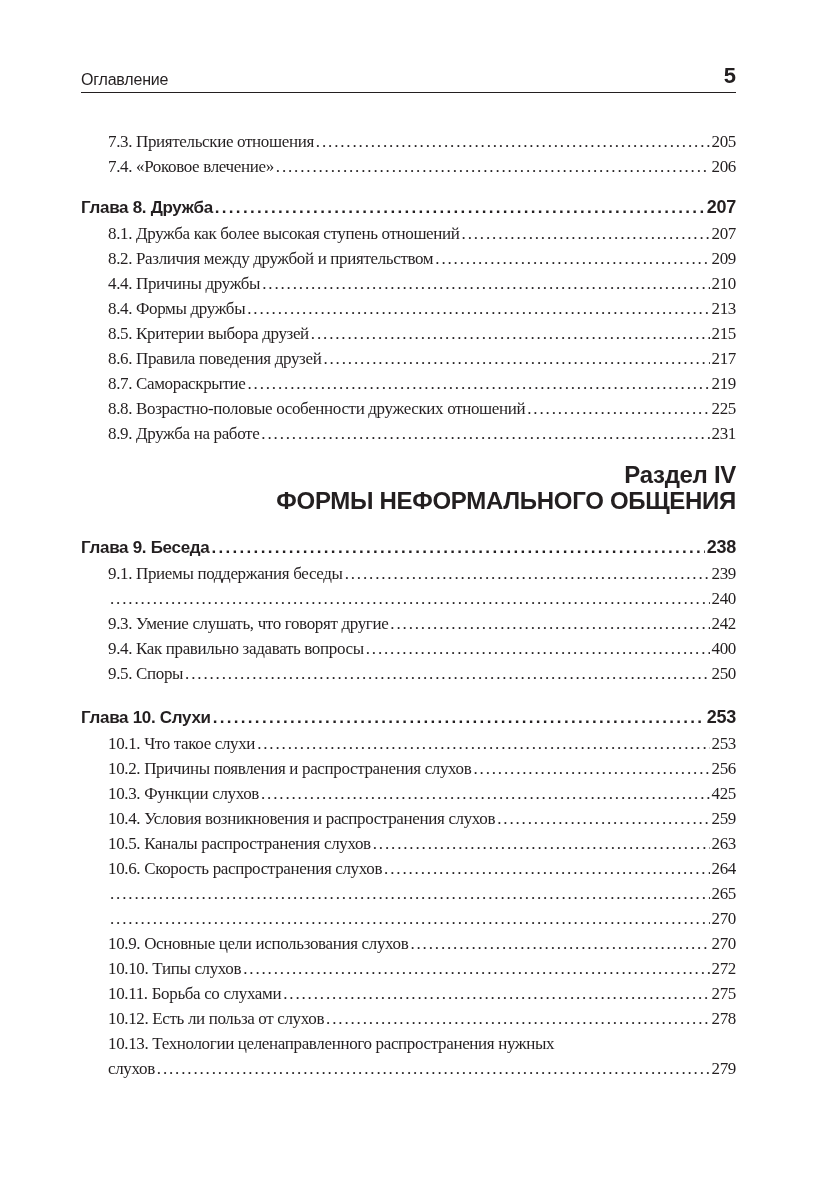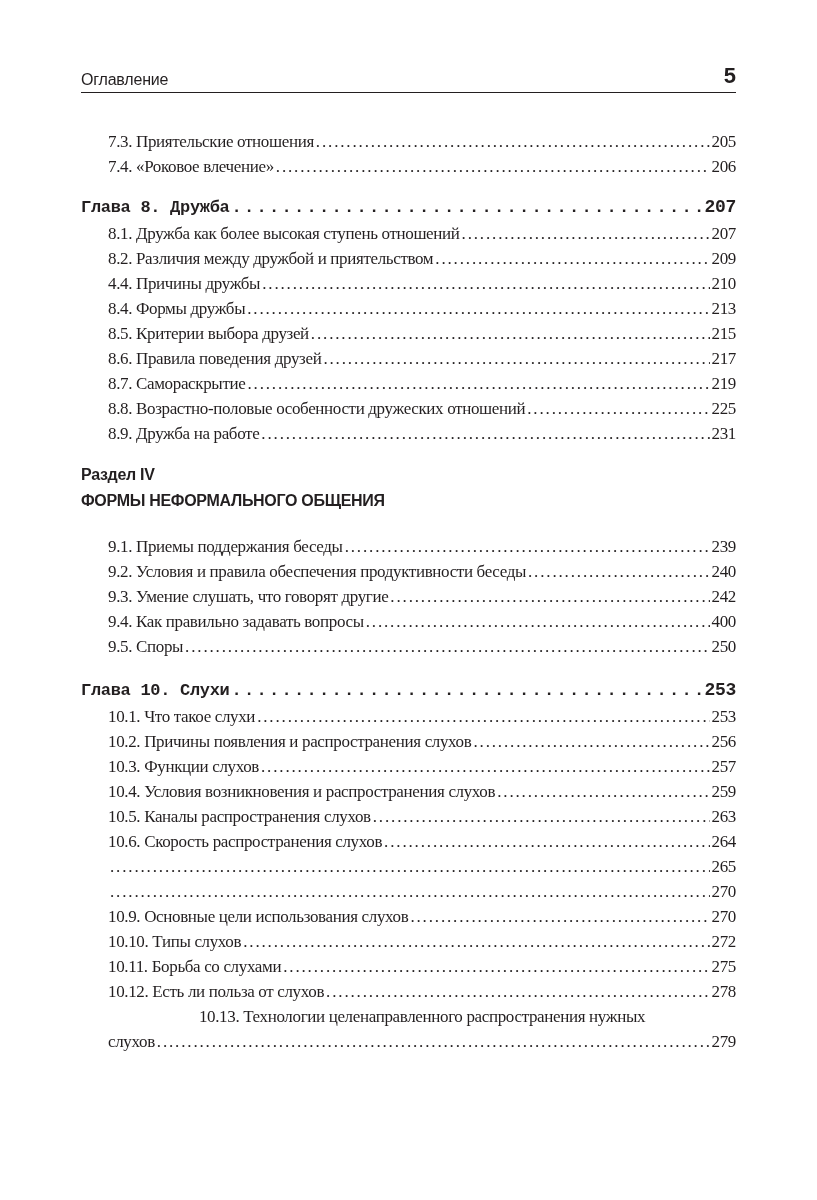--- a/index.html
+++ b/index.html
@@ -69,46 +69,46 @@
       letter-spacing: 2.6px;
       color: #231f20;
     }
     .entry .dots::after {
       content: ". . . . . . . . . . . . . . . . . . . . . . . . . . . . . . . . . . . . . . . . . . . . . . . . . . . . . . . . . . . . . . . . . . . . . . . . . . . . . . . . . . . . . . . . . . . . . . . . . . . . . . . . . . . . . . . . . . . . . . . . . . . . . . . . . . .";
       letter-spacing: -1.2px;
       white-space: nowrap;
     }
     .entry .pg { flex: 0 0 auto; }
     .entry.chapter {
-      font-family: Liberation Mono, monospace;
+      font-family: Liberation Sans, sans-serif;
       font-weight: bold;
       font-size: 17px;
       letter-spacing: -0.3px;
       height: 27px;
       line-height: 27px;
       text-align: right;
     }
     .entry.chapter .dots::after {
       letter-spacing: 2.3px;
       content: "...............................................................................................................";
     }
     .entry.chapter .pg { font-size: 18px; }
     .entry.wrap {
       display: block;
       height: auto;
       padding-left: 27px;
     }
-    .entry.wrap .line1 { height: 25px; line-height: 25px; display: block; text-align: center; }
+    .entry.wrap .line1 { height: 25px; line-height: 25px; display: block; }
     .entry.wrap .line2 { display: flex; align-items: center; height: 25px; line-height: 25px; }
     .gap-small { height: 15px; }
     .section-head {
       font-family: "Liberation Sans", sans-serif;
       font-weight: bold;
-      text-align: left;
-      font-size: 16px;
+      text-align: right;
+      font-size: 24px;
       line-height: 26px;
       letter-spacing: -0.3px;
     }
   </style>
 </head>
 <body>
 
 <div class="page">
   <div class="running-header">
     <span class="running-title">Оглавление</span>
@@ -181,27 +181,31 @@
         <span class="pg">231</span>
     </div>
 
     <div style="height:16px"></div>
 
     <div class="section-head">Раздел IV</div>
     <div class="section-head">ФОРМЫ НЕФОРМАЛЬНОГО ОБЩЕНИЯ</div>
 
     <div style="height:20px"></div>
 
+    <div class="entry chapter">
+      <span class="label">Глава 9. Беседа</span>
+        <span class="dots"></span>
+        <span class="pg">238</span>
+    </div>
     <div class="entry sub">
       <span class="label">9.1. Приемы поддержания беседы</span>
         <span class="dots"></span>
         <span class="pg">239</span>
     </div>
     <div class="entry sub">
-      <span class="label">9.2. Условия и правила обеспечения продуктивности беседы</span>
         <span class="dots"></span>
         <span class="pg">240</span>
     </div>
     <div class="entry sub">
       <span class="label">9.3. Умение слушать, что говорят другие</span>
         <span class="dots"></span>
         <span class="pg">242</span>
     </div>
     <div class="entry sub">
       <span class="label">9.4. Как правильно задавать вопросы</span>
@@ -227,21 +231,21 @@
         <span class="pg">253</span>
     </div>
     <div class="entry sub">
       <span class="label">10.2. Причины появления и распространения слухов</span>
         <span class="dots"></span>
         <span class="pg">256</span>
     </div>
     <div class="entry sub">
       <span class="label">10.3. Функции слухов</span>
         <span class="dots"></span>
-        <span class="pg">257</span>
+        <span class="pg">425</span>
     </div>
     <div class="entry sub">
       <span class="label">10.4. Условия возникновения и распространения слухов</span>
         <span class="dots"></span>
         <span class="pg">259</span>
     </div>
     <div class="entry sub">
       <span class="label">10.5. Каналы распространения слухов</span>
         <span class="dots"></span>
         <span class="pg">263</span>

